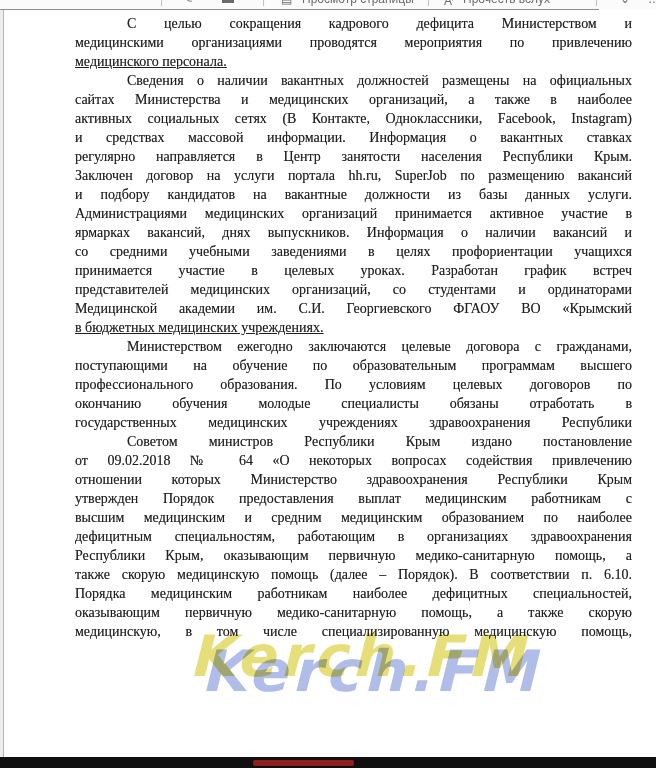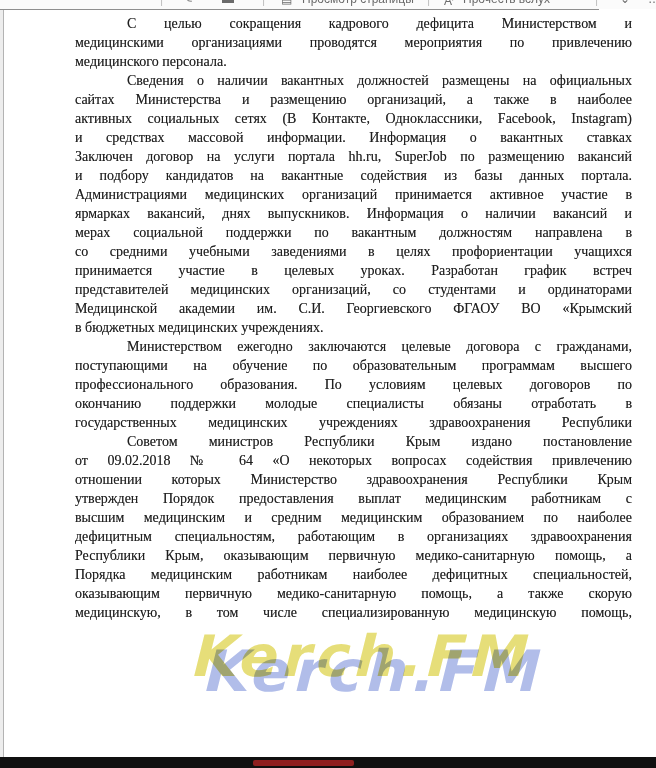--- a/index.html
+++ b/index.html
@@ -32,21 +32,21 @@
   }
 
   .content{
     position:absolute;left:75px;top:4px;width:557px;z-index:2;
   }
   .line{
     font-size:14px;line-height:19px;color:#1f1f1f;
     text-align:justify;text-align-last:justify;
     text-shadow:0 0 0.5px rgba(40,40,40,.55);
   }
-  .line.para-end{text-align-last:left;}
+  .line.para-end{text-align-last:left;text-decoration:underline;}
   .line.indent{text-indent:52px;}
 
   
   .wm{
     position:absolute;z-index:4;pointer-events:none;
     font-family:"DejaVu Sans",sans-serif;font-weight:700;font-style:italic;
     font-size:57px;letter-spacing:5px;line-height:1;
     mix-blend-mode:multiply;transform:skewX(-3deg);
     white-space:nowrap;
   }
@@ -79,45 +79,46 @@
   <span class="frag" style="left:648px">…</span>
 </div>
 
 <div class="page">
   <div class="left-gutter"></div>
   <div class="content" id="doc-content">
       <div class="line indent">С целью сокращения кадрового дефицита Министерством и</div>
       <div class="line">медицинскими организациями проводятся мероприятия по привлечению</div>
       <div class="line para-end">медицинского персонала.</div>
       <div class="line indent">Сведения о наличии вакантных должностей размещены на официальных</div>
-      <div class="line">сайтах Министерства и размещению организаций, а также в наиболее</div>
+      <div class="line">сайтах Министерства и медицинских организаций, а также в наиболее</div>
       <div class="line">активных социальных сетях (В Контакте, Одноклассники, Facebook, Instagram)</div>
       <div class="line">и средствах массовой информации. Информация о вакантных ставках</div>
+      <div class="line">регулярно направляется в Центр занятости населения Республики Крым.</div>
       <div class="line">Заключен договор на услуги портала hh.ru, SuperJob по размещению вакансий</div>
-      <div class="line">и подбору кандидатов на вакантные содействия из базы данных портала.</div>
+      <div class="line">и подбору кандидатов на вакантные должности из базы данных услуги.</div>
       <div class="line">Администрациями медицинских организаций принимается активное участие в</div>
       <div class="line">ярмарках вакансий, днях выпускников. Информация о наличии вакансий и</div>
-      <div class="line">мерах социальной поддержки по вакантным должностям направлена в</div>
       <div class="line">со средними учебными заведениями в целях профориентации учащихся</div>
       <div class="line">принимается участие в целевых уроках. Разработан график встреч</div>
       <div class="line">представителей медицинских организаций, со студентами и ординаторами</div>
       <div class="line">Медицинской академии им. С.И. Георгиевского ФГАОУ ВО «Крымский</div>
       <div class="line para-end">в бюджетных медицинских учреждениях.</div>
       <div class="line indent">Министерством ежегодно заключаются целевые договора с гражданами,</div>
       <div class="line">поступающими на обучение по образовательным программам высшего</div>
       <div class="line">профессионального образования. По условиям целевых договоров по</div>
-      <div class="line">окончанию поддержки молодые специалисты обязаны отработать в</div>
+      <div class="line">окончанию обучения молодые специалисты обязаны отработать в</div>
       <div class="line">государственных медицинских учреждениях здравоохранения Республики</div>
       <div class="line indent">Советом министров Республики Крым издано постановление</div>
       <div class="line">от 09.02.2018 № 64 «О некоторых вопросах содействия привлечению</div>
       <div class="line">отношении которых Министерство здравоохранения Республики Крым</div>
       <div class="line">утвержден Порядок предоставления выплат медицинским работникам с</div>
       <div class="line">высшим медицинским и средним медицинским образованием по наиболее</div>
       <div class="line">дефицитным специальностям, работающим в организациях здравоохранения</div>
       <div class="line">Республики Крым, оказывающим первичную медико-санитарную помощь, а</div>
+      <div class="line">также скорую медицинскую помощь (далее – Порядок). В соответствии п. 6.10.</div>
       <div class="line">Порядка медицинским работникам наиболее дефицитных специальностей,</div>
       <div class="line">оказывающим первичную медико-санитарную помощь, а также скорую</div>
       <div class="line">медицинскую, в том числе  специализированную медицинскую помощь,</div>
     </div>
 </div>
 
 <div class="wm wm-yellow" style="color: rgb(227, 218, 102);">Kerch.FM</div>
 <div class="wm wm-blue" style="color: rgb(163, 177, 230);">Kerch.FM</div>
 
 <div class="player-bar" style="background: rgb(16, 16, 16);">

